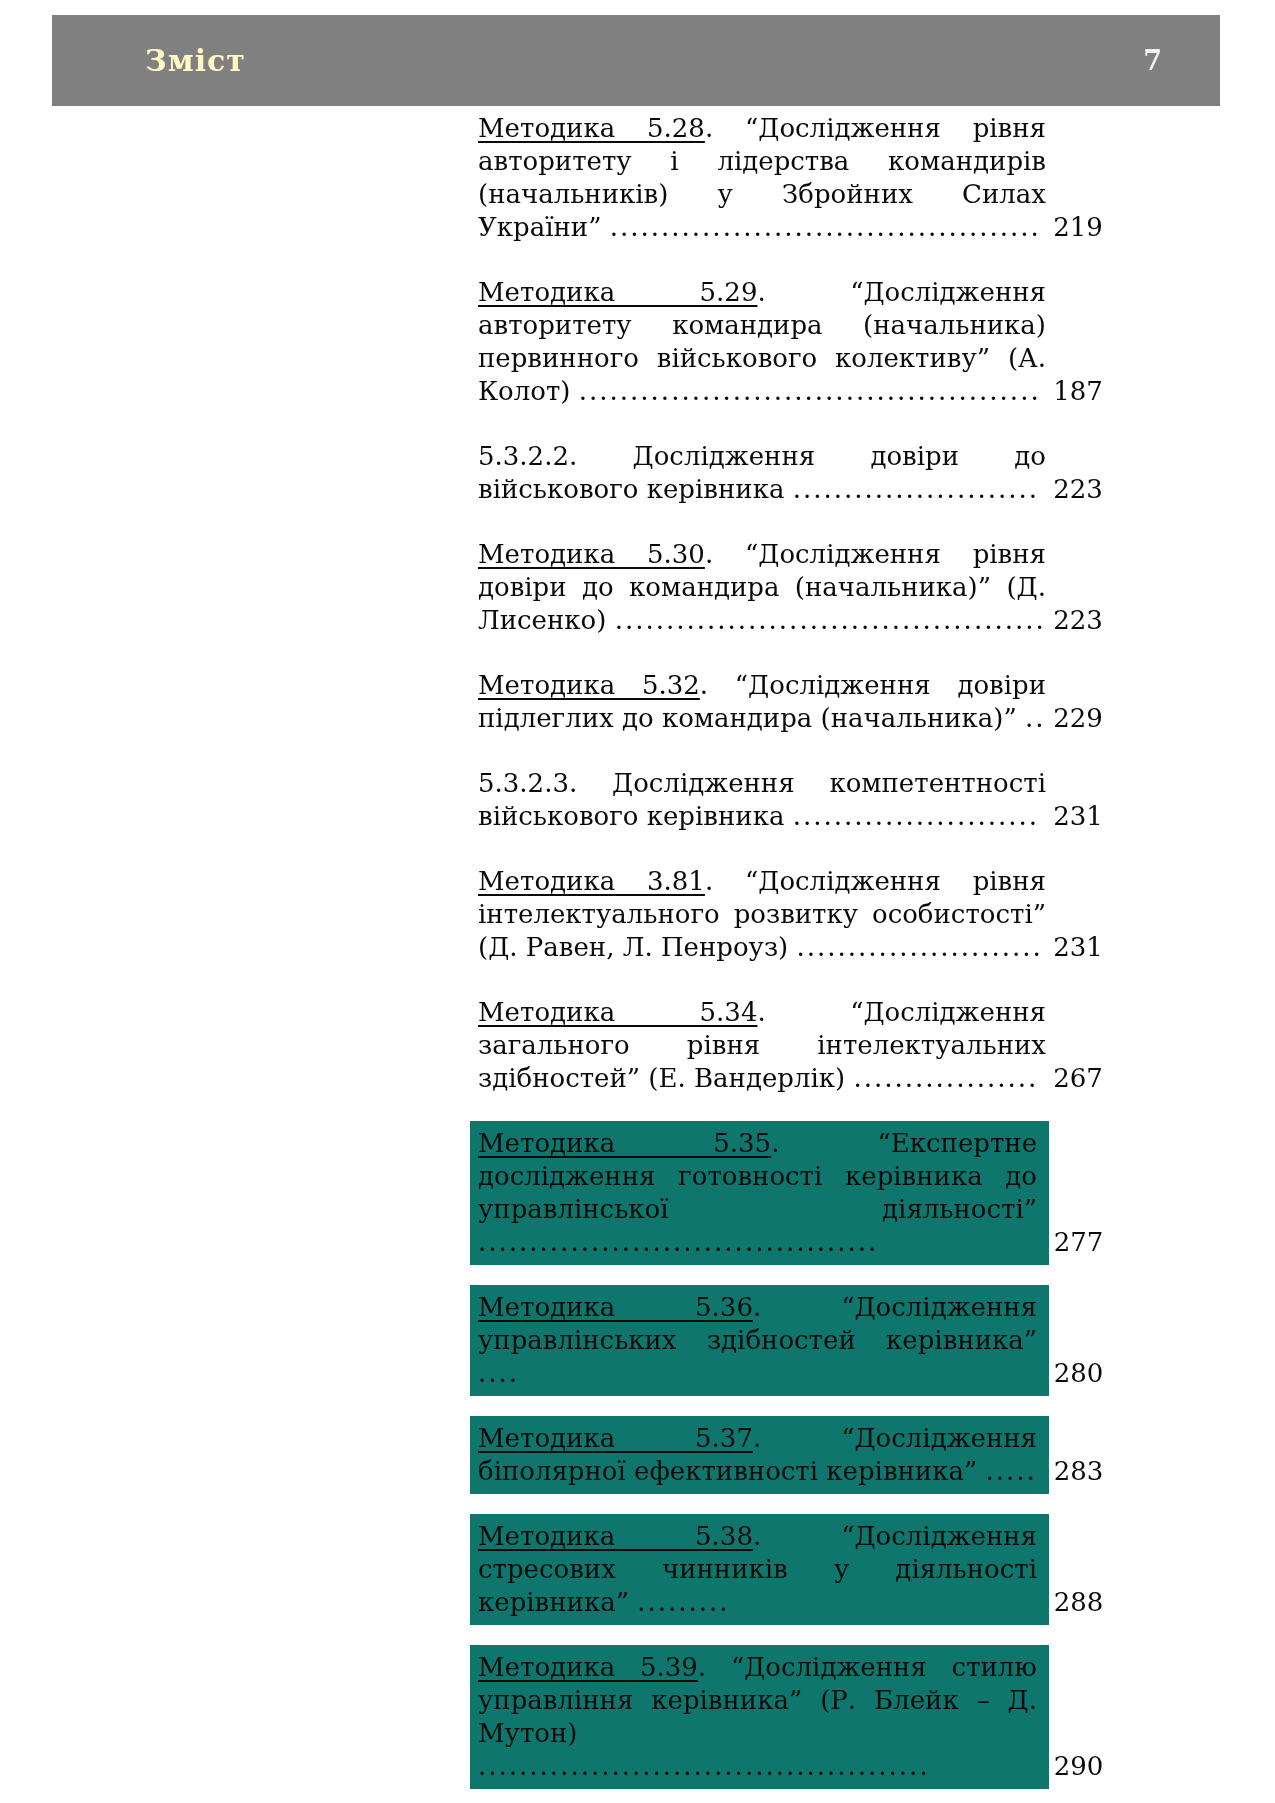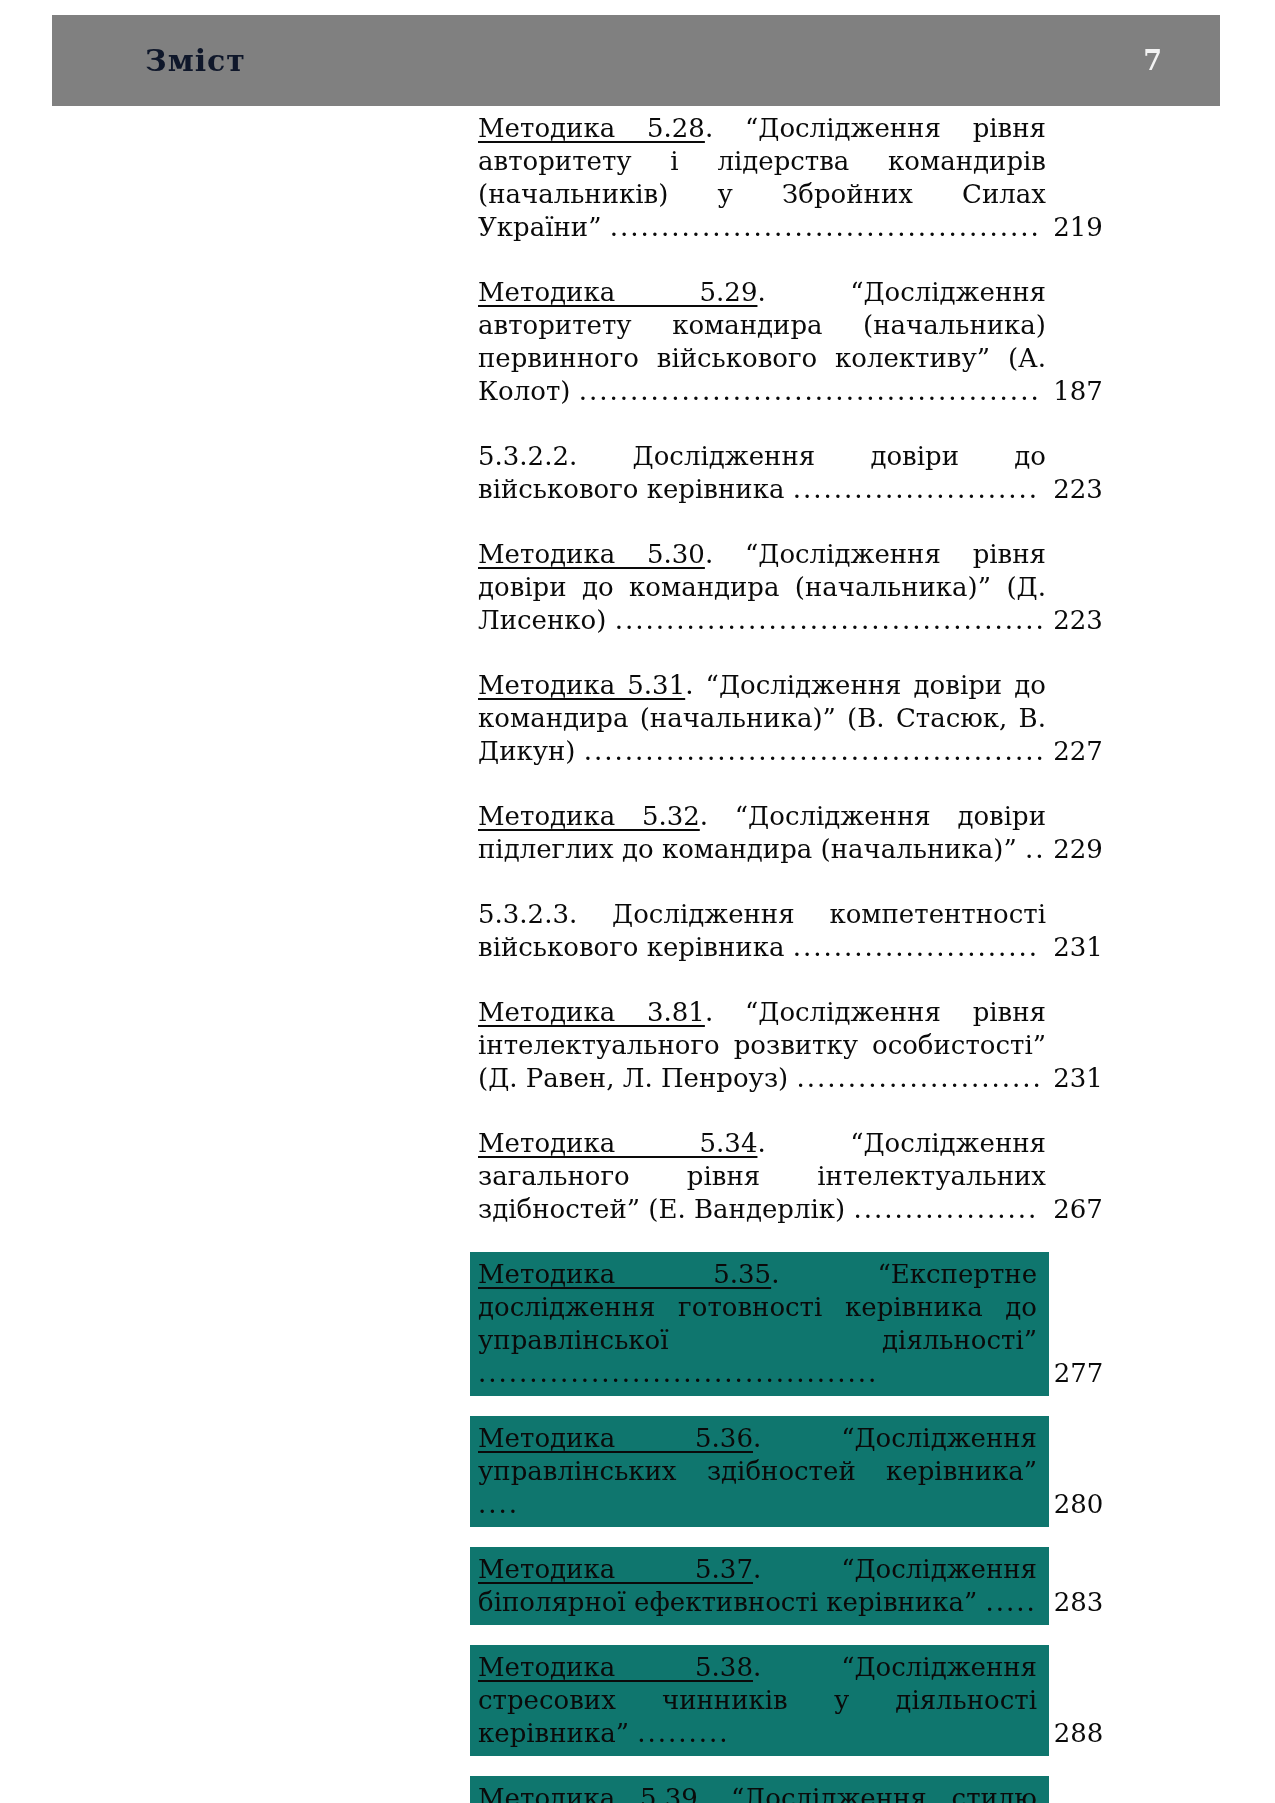--- a/index.html
+++ b/index.html
@@ -24,21 +24,21 @@
     width: 1168px;
     height: 91px;
     background: #808080;
     display: flex;
     align-items: center;
     justify-content: space-between;
     padding: 0 58px 0 93px;
     box-sizing: border-box;
   }
   #header-bar .hdr-title {
-    color: #0f172a;
+    color: #fef9c3;
     font-size: 30px;
     font-weight: bold;
     letter-spacing: 1px;
   }
   #header-bar .hdr-page {
     color: #f2f2f2;
     font-size: 27px;
     font-weight: bold;
   }
   
@@ -113,26 +113,20 @@
       <div class="entry-page">223</div>
     </div>
 
     <div class="entry">
       <div class="entry-text">
         <span class="entry-label">Методика 5.30</span><span class="entry-rest">. “Дослідження рівня довіри до командира (начальника)” (Д. Лисенко) </span><span class="leader">..........................................</span>
       </div>
       <div class="entry-page">223</div>
     </div>
 
-    <div class="entry">
-      <div class="entry-text">
-        <span class="entry-label">Методика 5.31</span><span class="entry-rest">. “Дослідження довіри до командира (начальника)” (В. Стасюк, В. Дикун) </span><span class="leader">.............................................</span>
-      </div>
-      <div class="entry-page">227</div>
-    </div>
 
     <div class="entry">
       <div class="entry-text">
         <span class="entry-label">Методика 5.32</span><span class="entry-rest">. “Дослідження довіри підлеглих до командира (начальника)” </span><span class="leader">..</span>
       </div>
       <div class="entry-page">229</div>
     </div>
 
     <div class="entry">
       <div class="entry-text">

